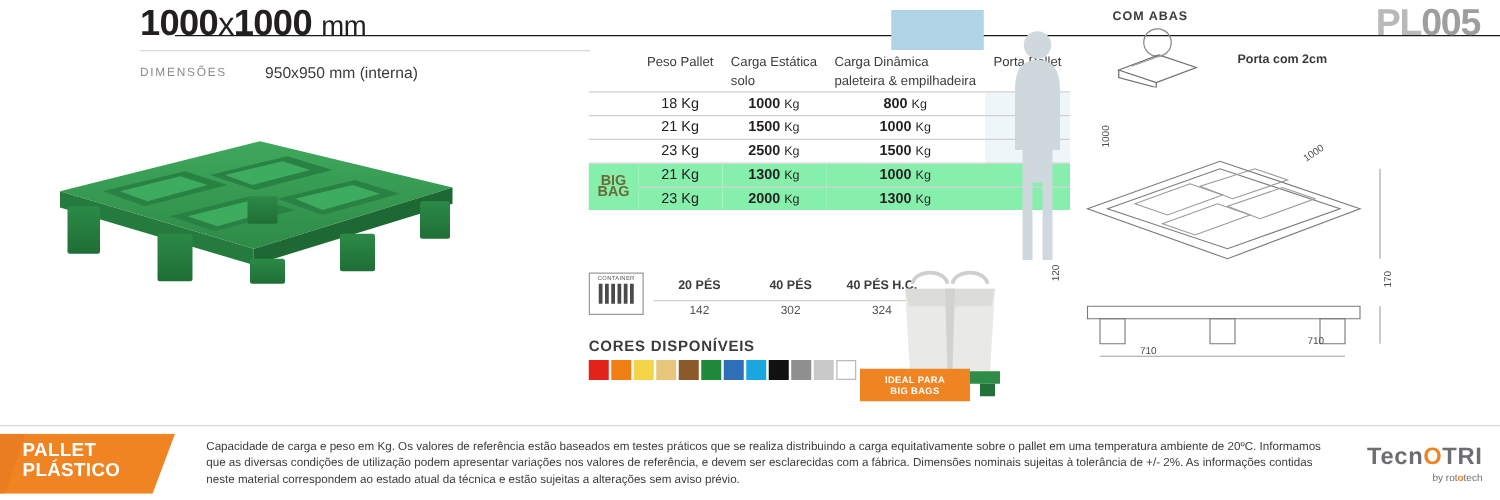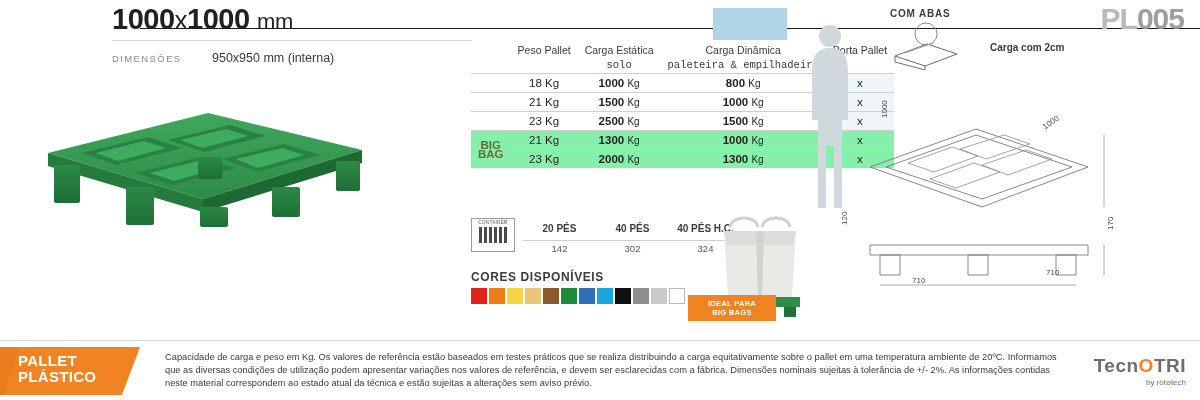--- a/index.html
+++ b/index.html
@@ -23,25 +23,25 @@
   .dim-label { width:100px; font-size:9.5px; letter-spacing:1.4px; color:#8a8a8a; padding-top:3px; }
   .dim-values { font-size:12.5px; color:#3b3b3b; line-height:16px; }
 
   
   .pallet-photo { position:absolute; left:40px; top:95px; width:330px; height:135px; }
 
   
   .cap-title { position:absolute; left:471px; top:16px; font-size:12px; font-weight:bold; letter-spacing:0.6px; color:#3b3b3b; }
   .porta-hl { position:absolute; left:713px; top:8px; width:74px; height:32px; background:#aed4e6; }
   table.cap { position:absolute; left:471px; top:42px; border-collapse:collapse; }
-  table.cap th { font-size:10.5px; font-weight:normal; color:#3b3b3b; text-align:center; padding:2px 7px; }
+  table.cap th { font-size:10.5px; font-weight:normal; color:#3b3b3b; text-align:left; padding:2px 7px; }
   table.cap td { font-size:11.5px; text-align:center; padding:3px 7px; border-top:1px solid #cfcfcf; }
   td.kg { font-weight:bold; }
   td.kg span.u { font-weight:normal; font-size:10px; }
-  .sub { font-size:9.5px; color:#4a4a4a; text-align:center; line-height:11px;font-family:Liberation Mono, monospace; }
+  .sub { font-size:9.5px; color:#4a4a4a; text-align:center; line-height:11px; }
   .bigbag-cell { background:#fdf6d8; font-size:8px; font-weight:bold; color:#6b6b3a; line-height:9px; width:30px; }
   tr.bb td { background:#86efac; }
   .pp-col { background:#eef6fa; }
 
   
   .cont-wrap { position:absolute; left:471px; top:218px; width:270px; }
   .cont-icon { position:absolute; left:0; top:0; width:44px; height:34px; border:1px solid #9a9a9a; }
   .cont-icon .lbl { font-size:4.6px; text-align:center; letter-spacing:0.3px; color:#555; padding-top:1px; }
   .cont-icon .bars { display:flex; justify-content:center; gap:2px; margin-top:2px; }
   .cont-icon .bars i { display:block; width:3px; height:16px; background:#4a4a4a; }
@@ -266,21 +266,21 @@
     <div>BIG BAGS</div>
   </div>
 
   <div class="abas-title">COM ABAS</div>
   <svg class="abas-detail" viewBox="0 0 66 48">
     <circle cx="33" cy="12" r="11" fill="none" stroke="#8a8a8a" stroke-width="1"></circle>
     <path d="M2 34 L34 22 L64 32 L32 44 Z" fill="none" stroke="#6f6f6f" stroke-width="1"></path>
     <path d="M2 34 L2 40 L32 48 L32 44" fill="none" stroke="#6f6f6f" stroke-width="1"></path>
     <path d="M12 31 L40 21" stroke="#9a9a9a" stroke-width="1"></path>
   </svg>
-  <div class="abas-sub">Carga com 2cm</div>
+  <div class="abas-sub">Porta com 2cm</div>
   <div class="code"><span>PL</span><span class="num">005</span></div>
 
   <svg class="tech" viewBox="0 0 340 200">
     <g stroke="#7a7a7a" stroke-width="0.9" fill="none">
 
       <polygon points="14,72 120,34 232,72 126,112"></polygon>
       <polygon points="30,72 120,40 216,72 126,104"></polygon>
       <g stroke="#9a9a9a">
         <polygon points="52,68 96,52 122,61 78,77"></polygon>
         <polygon points="104,54 148,40 174,49 130,64"></polygon>

